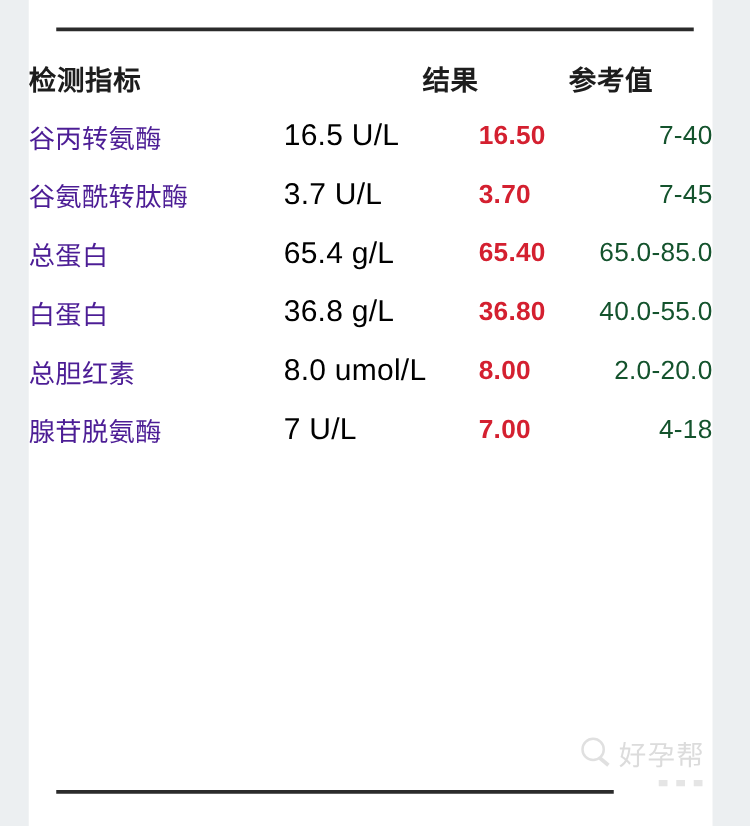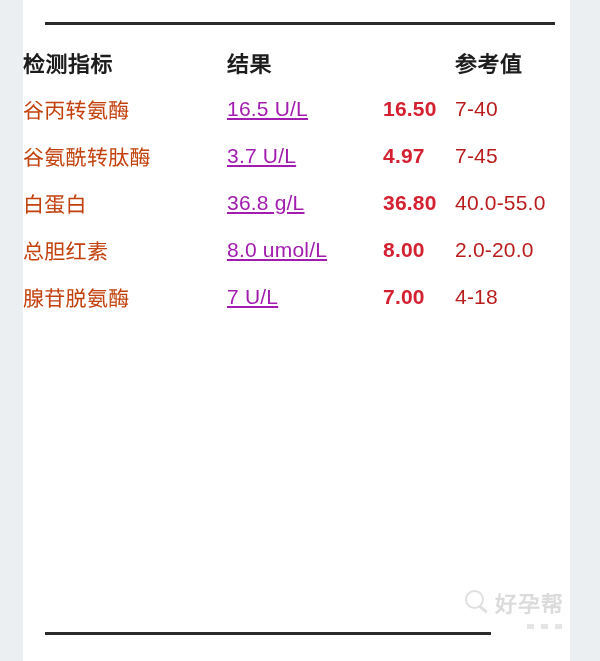--- a/index.html
+++ b/index.html
@@ -78,48 +78,47 @@
 
   
   .hdr-cell {
     font-size: 22px;
     font-weight: 700;
     color: #1d1d1d;
     text-align: left;
     letter-spacing: 0.5px;
   }
   .hdr-name   { padding-left: 22px; }
-  .hdr-result { padding-left: 24px; }
+  .hdr-result { padding-left: 24px; text-align: right; }
   .hdr-ref    { padding-left: 3px; }
 
   
   .cell-name {
     font-size: 21px;
-    color: #c2410c;
+    color: #4c1d95;
     padding-left: 22px;
     letter-spacing: 0.3px;
   }
   .cell-result {
-    font-size: 21px;
-    color: #a21caf;
+    font-size: 24px;
+    color: #000000;
     padding-left: 24px;
     letter-spacing: 0.2px;
-    text-decoration: underline;
   }
   .cell-value {
     font-size: 21px;
     font-weight: 700;
     color: #d42030;
     padding-right: 6px;
     letter-spacing: 0.2px;
   }
   .cell-ref {
     font-size: 21px;
-    color: #b91c1c;
-    text-align: left;
+    color: #14532d;
+    text-align: right;
     padding-left: 3px;
     letter-spacing: 0.2px;
   }
 
   
   #swipe-hint {
     position: absolute;
     right: 20px;
     top: 672px;
     font-size: 17px;
@@ -158,21 +157,21 @@
     left: 16px;
     top: 16px;
     width: 9px;
     height: 2.5px;
     background: #9a9a9a;
     transform: rotate(40deg);
     transform-origin: left center;
   }
   #watermark .wm-text {
     font-size: 22px;
-    font-weight: 700;
+    font-weight: 400;
     color: #8c8c8c;
     letter-spacing: 1px;
   }
   #watermark-dots {
     position: absolute;
     right: 8px;
     top: 624px;
     display: flex;
     gap: 7px;
     opacity: 0.22;
@@ -212,22 +211,28 @@
       <tbody id="table-body">
           <tr>
             <td class="cell-name">谷丙转氨酶</td>
             <td class="cell-result">16.5 U/L</td>
             <td class="cell-value">16.50</td>
             <td class="cell-ref">7-40</td>
           </tr>
           <tr>
             <td class="cell-name">谷氨酰转肽酶</td>
             <td class="cell-result">3.7 U/L</td>
-            <td class="cell-value">4.97</td>
+            <td class="cell-value">3.70</td>
             <td class="cell-ref">7-45</td>
+          </tr>
+          <tr>
+            <td class="cell-name">总蛋白</td>
+            <td class="cell-result">65.4 g/L</td>
+            <td class="cell-value">65.40</td>
+            <td class="cell-ref">65.0-85.0</td>
           </tr>
           <tr>
             <td class="cell-name">白蛋白</td>
             <td class="cell-result">36.8 g/L</td>
             <td class="cell-value">36.80</td>
             <td class="cell-ref">40.0-55.0</td>
           </tr>
           <tr>
             <td class="cell-name">总胆红素</td>
             <td class="cell-result">8.0 umol/L</td>

